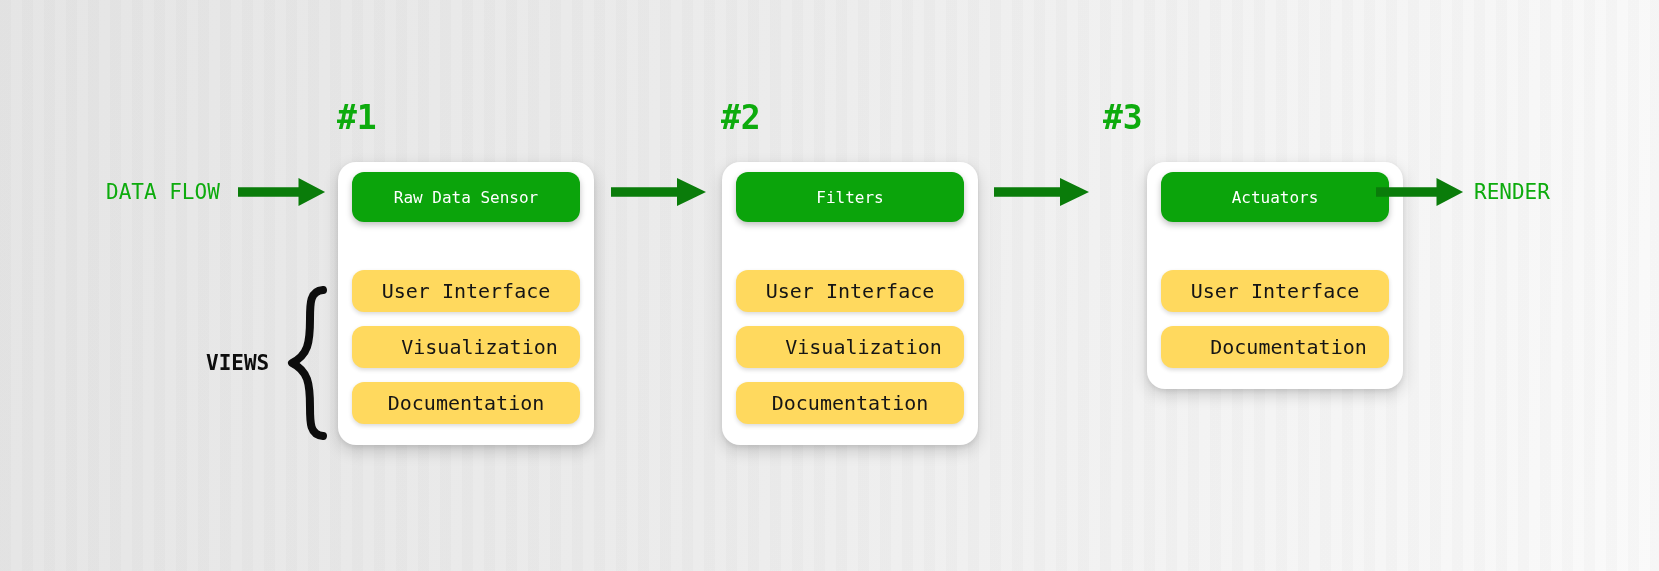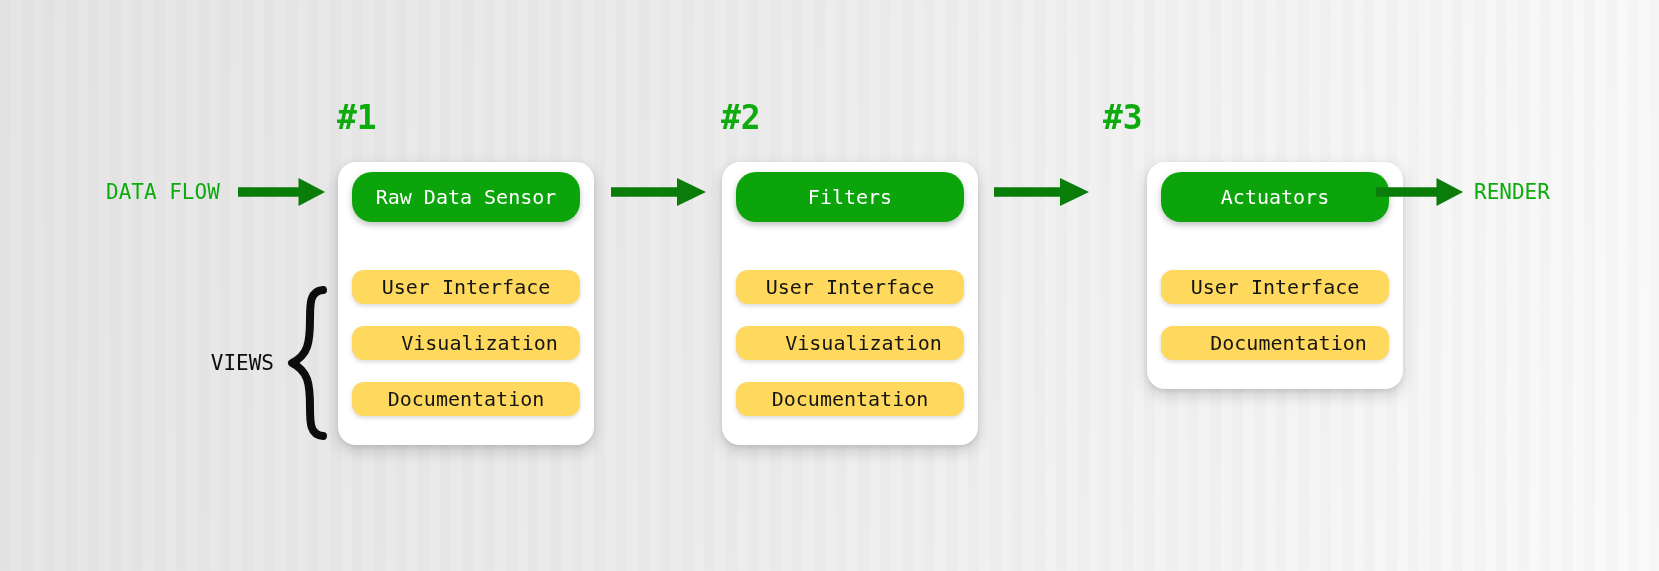--- a/index.html
+++ b/index.html
@@ -25,42 +25,42 @@
       repeating-linear-gradient(90deg, rgba(0,0,0,0.014) 0 11px, rgba(0,0,0,0) 11px 22px),
       linear-gradient(100deg, var(--bg-left) 0%, #ececec 45%, var(--bg-right) 100%);
   }
   .flow-label{
     position:absolute;color:var(--label-green);
     font-size:21px;font-weight:400;line-height:22px;white-space:nowrap;
   }
   .lbl-dataflow{left:106px;top:181px;}
   .lbl-render{left:1474px;top:181px;}
   .lbl-views{position:absolute;left:206px;top:352px;width:68px;
-    color:var(--brace-black);font-size:21px;font-weight:400;line-height:22px;text-align:right;}
+    color:var(--brace-black);font-size:21px;font-weight:700;line-height:22px;}
   .card-num{
     position:absolute;top:100px;color:var(--label-green);
     font-size:33px;font-weight:700;line-height:35px;
   }
   .num1{left:337px;} .num2{left:721px;} .num3{left:1103px;}
   .card{
     position:absolute;top:162px;width:256px;background:var(--card-bg);
     border-radius:18px;box-shadow:0 6px 16px rgba(0,0,0,0.16),0 2px 5px rgba(0,0,0,0.08);
   }
   .c1{left:338px;height:283px;}
   .c2{left:722px;height:283px;}
   .c3{left:1104px;height:227px;margin-left:43px;}
   .card-header{
     position:absolute;top:10px;left:14px;right:14px;height:50px;
-    background:var(--header-green);border-radius:20px;
-    color:var(--header-text);font-size:20px;font-weight:500;
+    background:var(--header-green);border-radius:12px;
+    color:var(--header-text);font-size:16px;font-weight:500;
     display:flex;align-items:center;justify-content:center;white-space:nowrap;
     box-shadow:0 3px 6px rgba(0,0,0,0.25);
   }
   .pill{
-    position:absolute;left:14px;right:14px;height:34px;
+    position:absolute;left:14px;right:14px;height:42px;
     background:var(--pill-yellow);border-radius:12px;
     color:var(--pill-text);font-size:20px;font-weight:500;
     display:flex;align-items:center;justify-content:center;white-space:nowrap;
     box-shadow:0 2px 4px rgba(0,0,0,0.15);
     text-align:right;
   }
   .p1{top:108px;} .p2{top:164px;padding-left:27px;} .p3{top:220px;}
   .arrow{position:absolute;top:177px;height:30px;}
   .a1{left:238px;width:88px;}
   .a2{left:611px;width:96px;}

